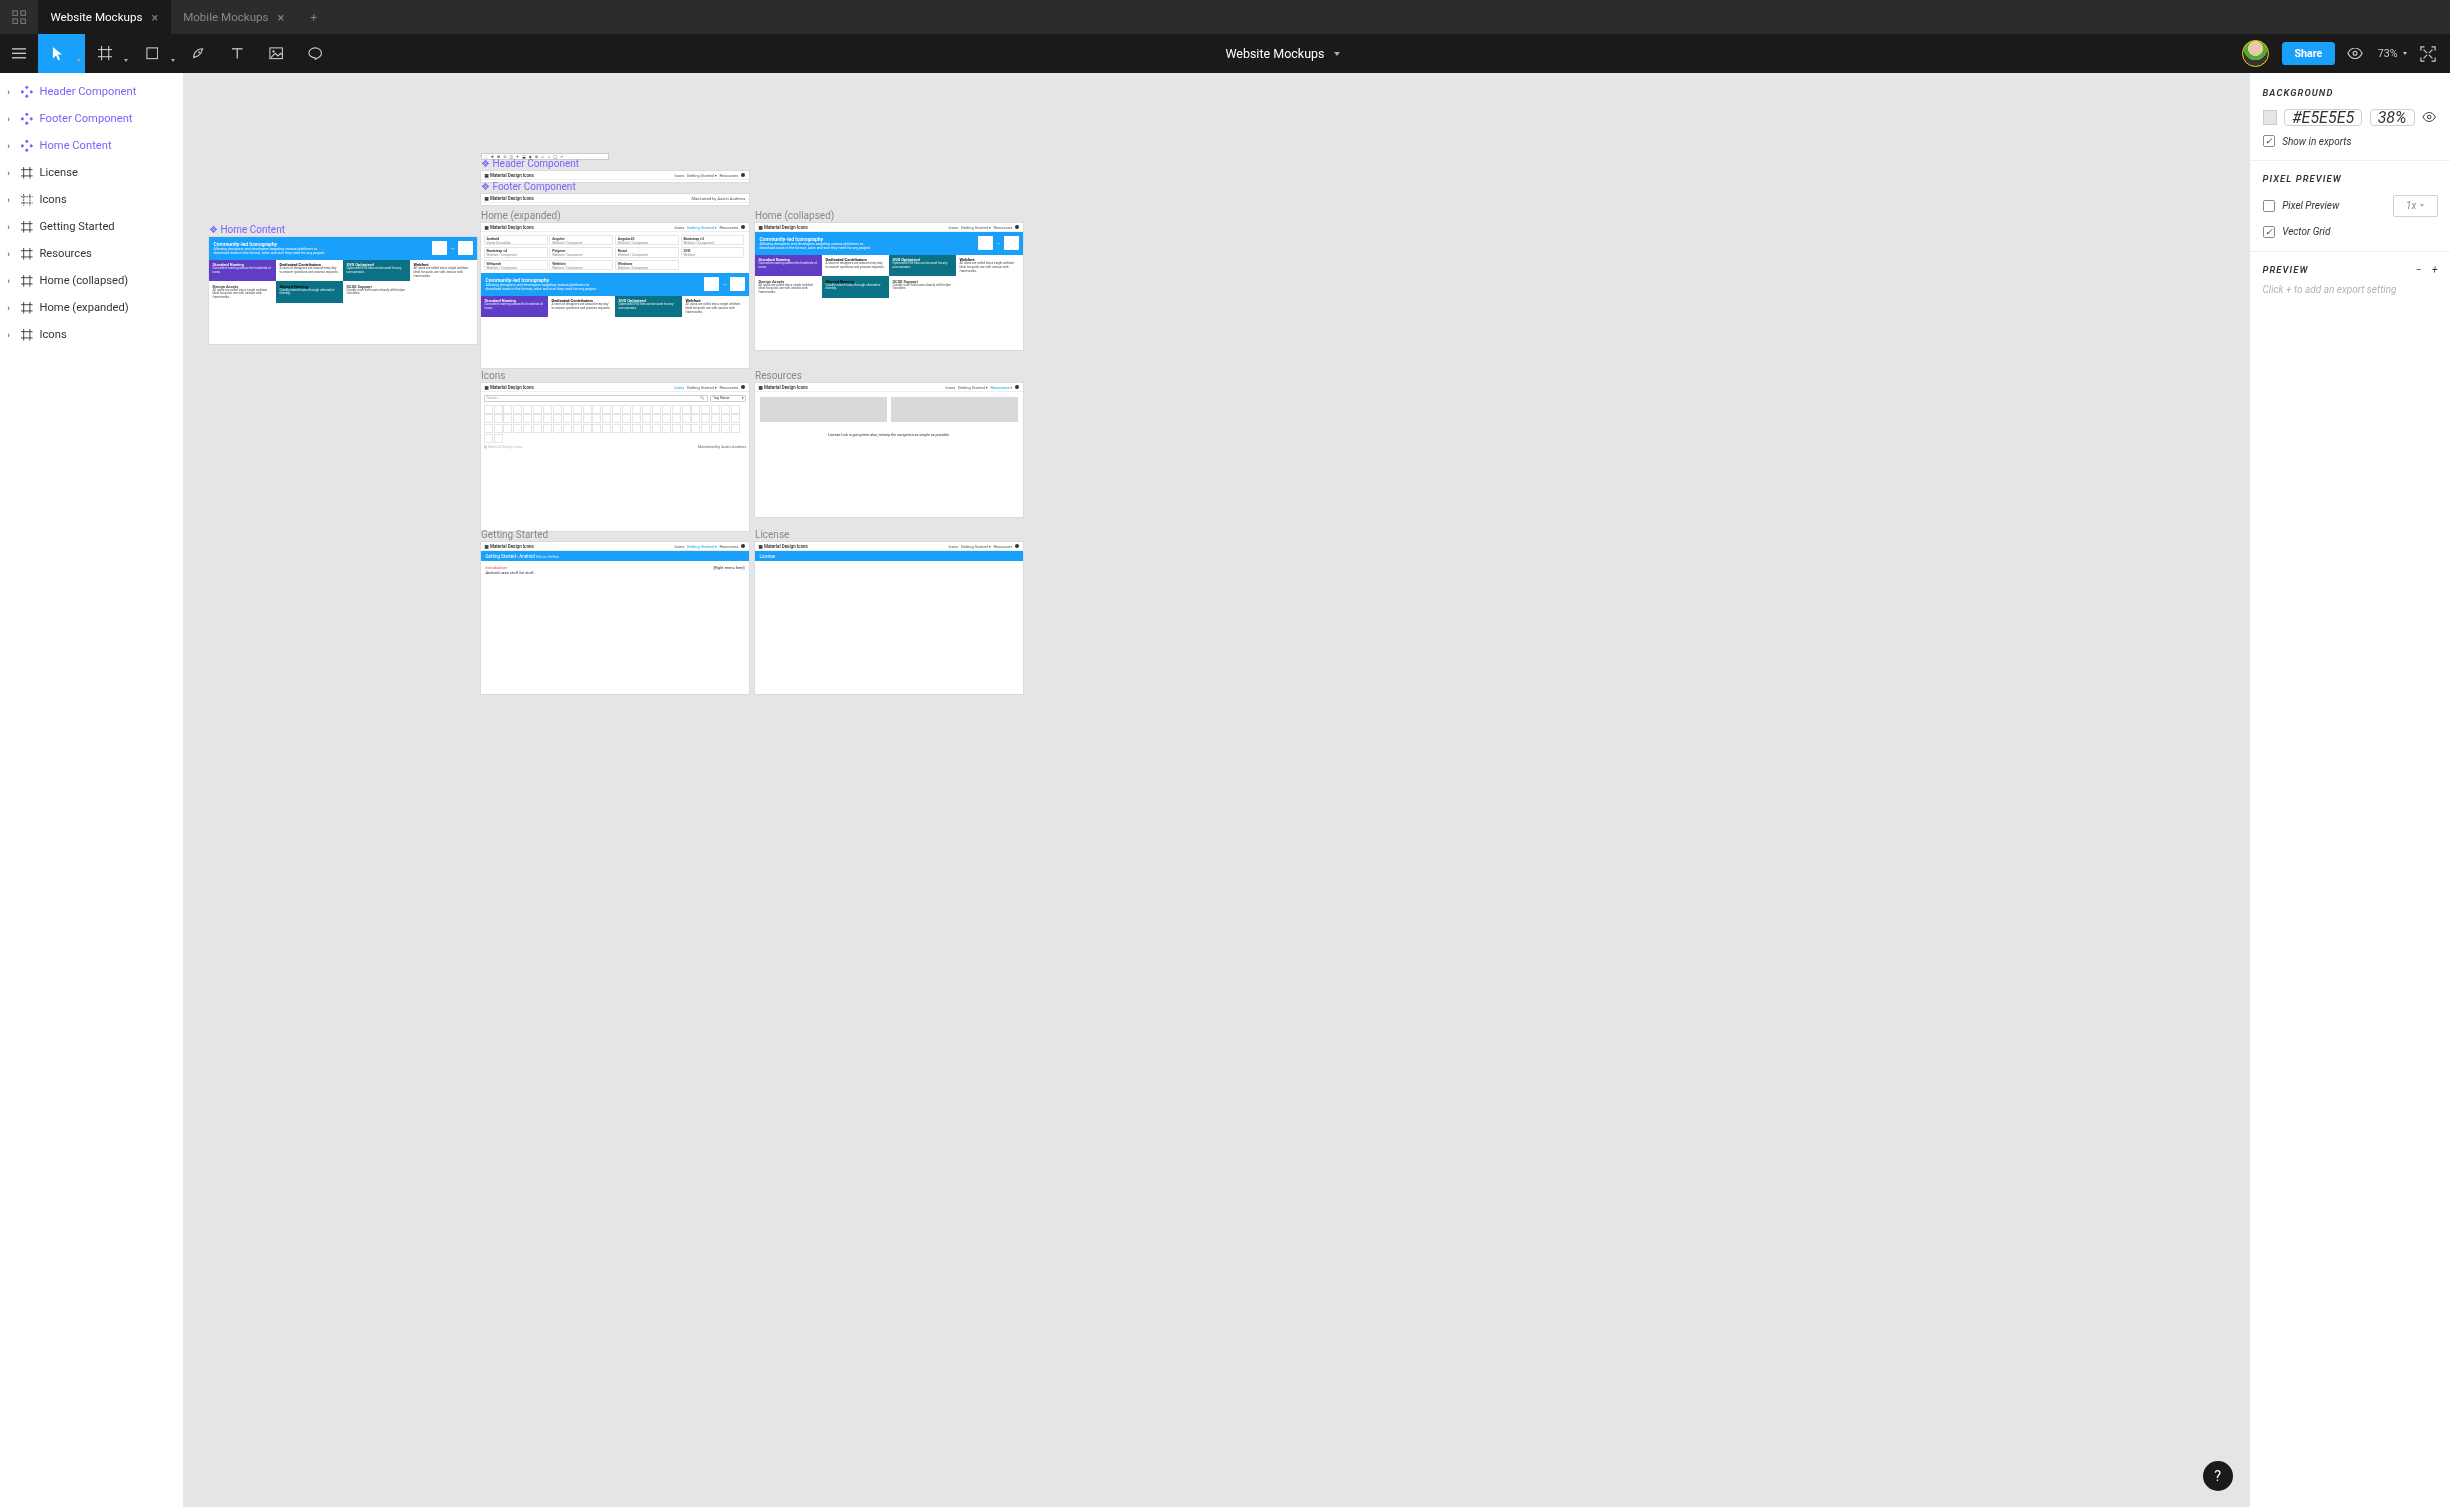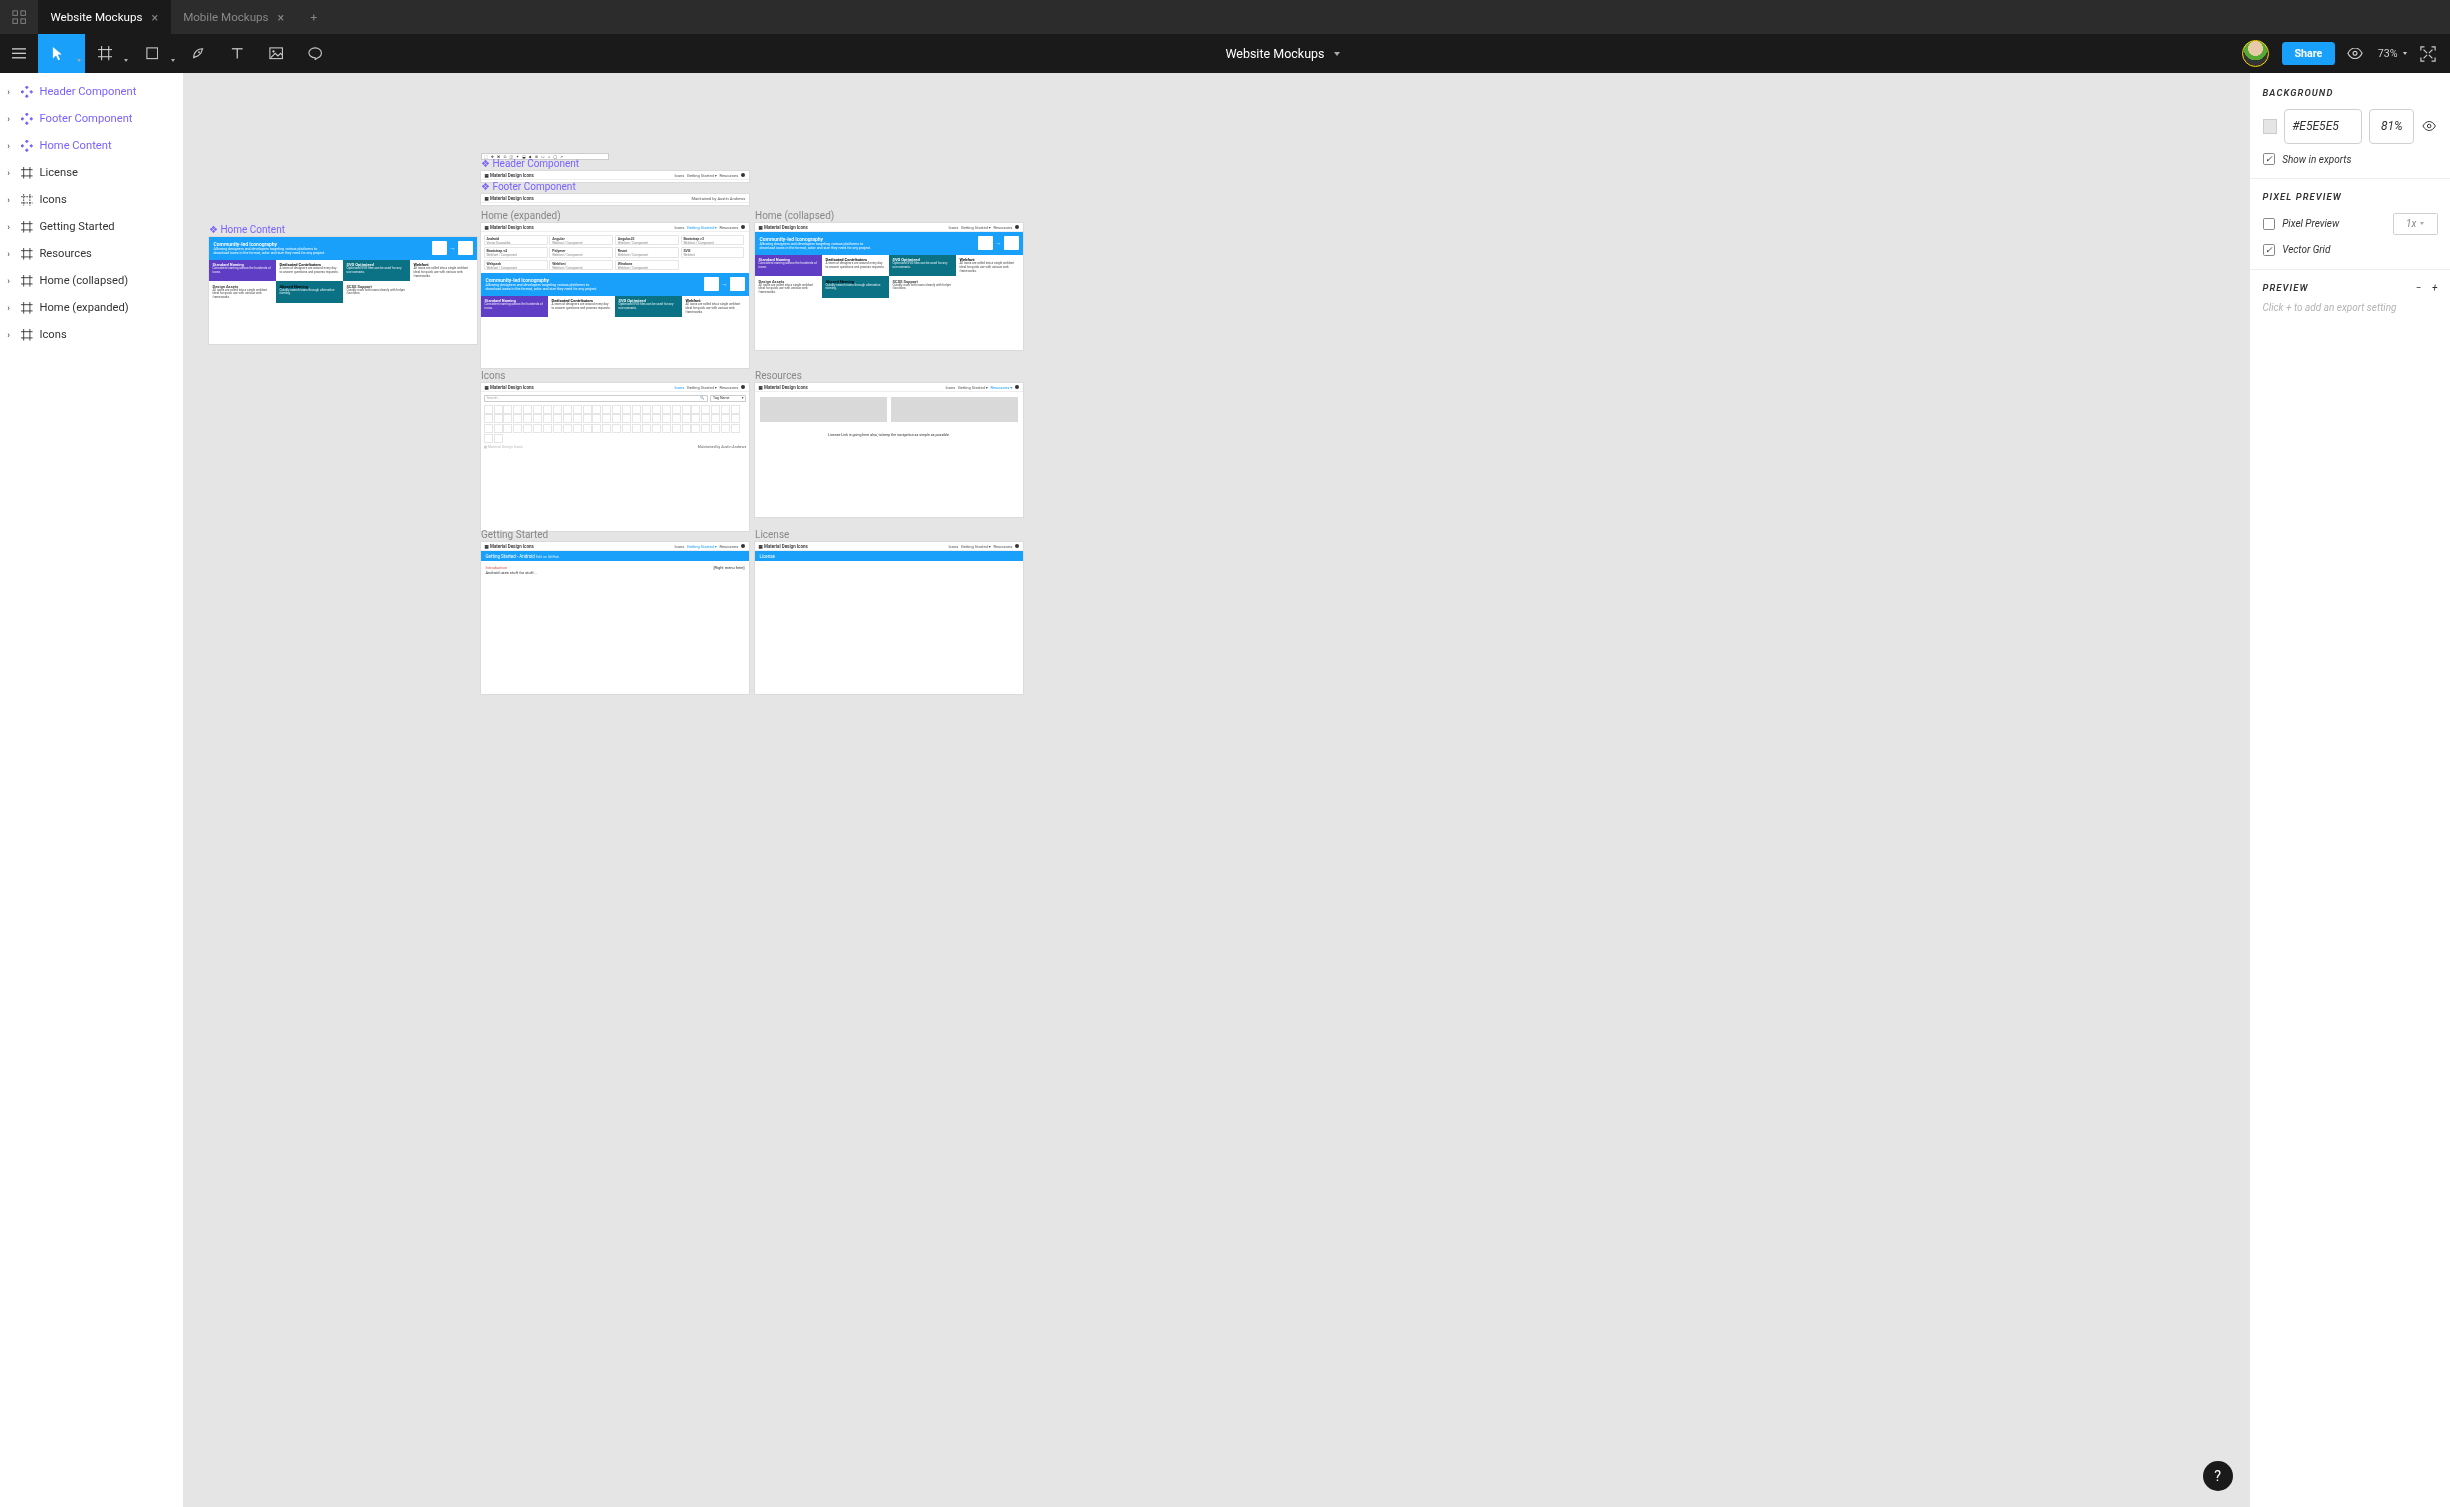--- a/index.html
+++ b/index.html
@@ -88,21 +88,21 @@
 
   
   .float-toolbar{position:absolute; height:7.2px; background:#fff; border:0.9px solid #ccc; display:flex; align-items:center; gap:1.8px; padding:0 1.8px;}
   .float-toolbar span{width:4.5px;height:4.5px;display:flex;align-items:center;justify-content:center;font-size:3.6px;color:#333;}
 
   
   .right-panel { width:201px; border-left:0.9px solid #e5e5e5; background:#fff; overflow-y:auto; padding:14.3px 12.5px; font-size:10px; color:#333;font-style:italic; }
   .sec-title { font-size:9.4px; letter-spacing:1.1px; color:#333; font-weight:600; margin-bottom:10.7px; }
   .row { display:flex; align-items:center; gap:7.2px; margin-bottom:9px; }
   .swatch { width:14.3px; height:14.3px; background:#e5e5e5; border:0.9px solid #ccc; }
-  .field { flex:1; height:35px; border:0.9px solid #d0d0d0; border-radius:4px; padding:0 7.2px; display:flex; align-items:center; font-size:12px; color:#333; }
+  .field { flex:1; height:17px; border:0.9px solid #d0d0d0; border-radius:4px; padding:0 7.2px; display:flex; align-items:center; font-size:16px; color:#333; }
   .field.small { width:45px; flex:none; justify-content:center;}
   .eye-s { width:16px; text-align:center; color:#333; cursor:pointer;}
   .check { width:12.5px; height:12.5px; border:0.9px solid #888; border-radius:1.8px; display:flex; align-items:center; justify-content:center; font-size:9px; color:#333;}
   .check.checked::after{ content:"✓"; }
   .sel { flex:none; width:45px; height:21.5px; border:0.9px solid #d0d0d0; border-radius:1.8px; display:flex; align-items:center; justify-content:center; gap:3.6px; font-size:10px; color:#888;}
   .sel .caret-d{ width:0;height:0;border-left:2.7px solid transparent;border-right:2.7px solid transparent;border-top:3.6px solid #aaa;}
   .divider { height:0.9px; background:#eee; margin:12.5px -12.5px; }
   .export-head { display:flex; align-items:center; justify-content:space-between; }
   .export-head .icons { display:flex; gap:10.7px; color:#333; }
   .hint { color:#b3b3b3; font-size:10px; padding-top:9px;}
@@ -785,21 +785,21 @@
   </div>
 
   <div class="right-panel">
     <div class="sec-title">BACKGROUND</div>
     <div class="row">
       <div class="swatch"></div>
       <div class="field">
           <span>#E5E5E5</span>
         </div>
       <div class="field small">
-          <span>81%</span>
+          <span>38%</span>
         </div>
       <div class="eye-s">
         <svg width="14.3" height="10" viewBox="0 0 16 11">
             <path d="M1 5.5 C3 2 5.5 0.5 8 0.5 C10.5 0.5 13 2 15 5.5 C13 9 10.5 10.5 8 10.5 C5.5 10.5 3 9 1 5.5 Z" fill="none" stroke="#333" stroke-width="1.1"></path>
             <circle cx="8" cy="5.5" r="2" fill="none" stroke="#333" stroke-width="1.1"></circle>
           </svg>
       </div>
     </div>
     <div class="row">
       <div class="check checked"></div>

